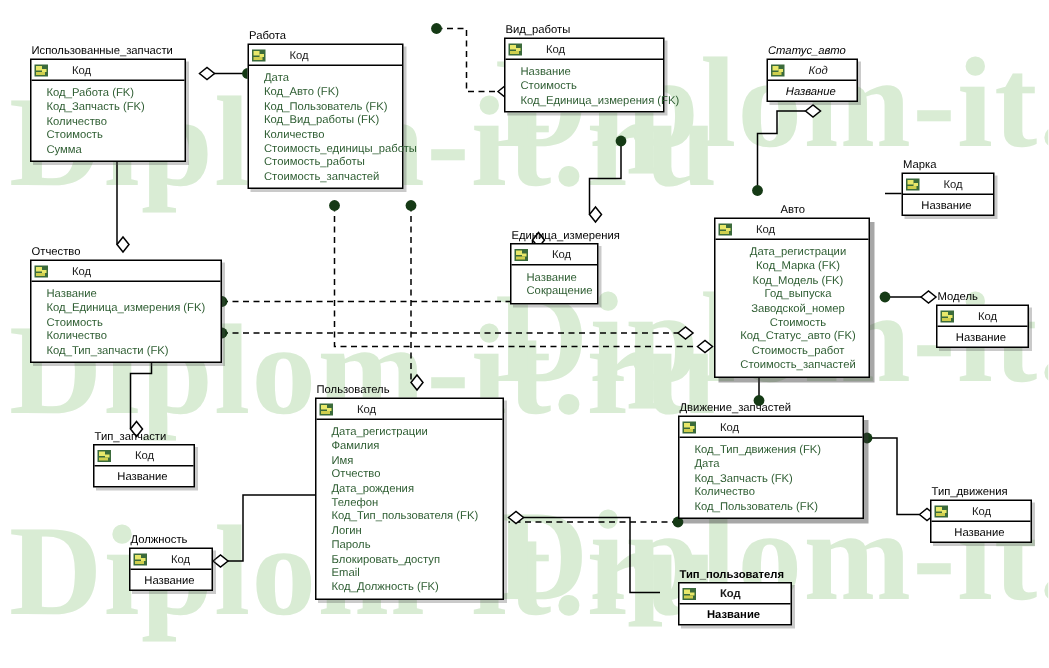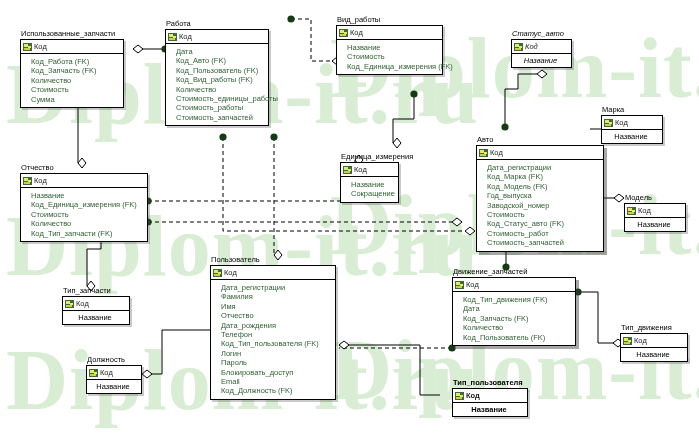--- a/index.html
+++ b/index.html
@@ -39,21 +39,21 @@
   }
   .ent-box{
     border:1px solid #000;background:#fff;
     box-shadow:2px 2px 0 0 rgba(80,80,80,.30);
     position:relative;
   }
   .ent-box.thick{border-width:1px;box-shadow:3px 3px 0 0 rgba(60,60,60,.45);}
   .pk-row{
     border-bottom:1px solid #000;
     padding:1px 2px 1px 2px;
-    display:flex;align-items:center;gap:2px;
+    display:flex;align-items:center;gap:16px;
     min-height:11px;
   }
   .pk-label{font-size:7.5px;color:#1a1a1a;line-height:9px;white-space:nowrap;}
   .attrs{padding:3px 2px 3px 10px;}
   .attr{
     font-size:7.5px;line-height:9.4px;color:#2e5d32;white-space:nowrap;
   }
   .attrs.center{padding:2px 2px 2px 0;text-align:center;}
   .attrs.center .attr{color:#000;}
   
@@ -286,21 +286,21 @@
           </span>
         <span class="pk-label">Код</span>
       </div>
       <div class="attrs">
         <div class="attr">Название</div>
         <div class="attr">Сокращение</div>
       </div>
     </div>
   </div>
 
-  <div class="entity" style="left:476px;top:135px;width:128px;">
+  <div class="entity" style="left:476px;top:135px;width:104px;text-align:center;">
     <div class="ent-title">Авто</div>
     <div class="ent-box thick">
       <div class="pk-row">
         <span class="keyicon">
             <i class="kb"></i>
             <i class="kw"></i>
             <i class="kt"></i>
             <i class="kd"></i>
           </span>
         <span class="pk-label">Код</span>

